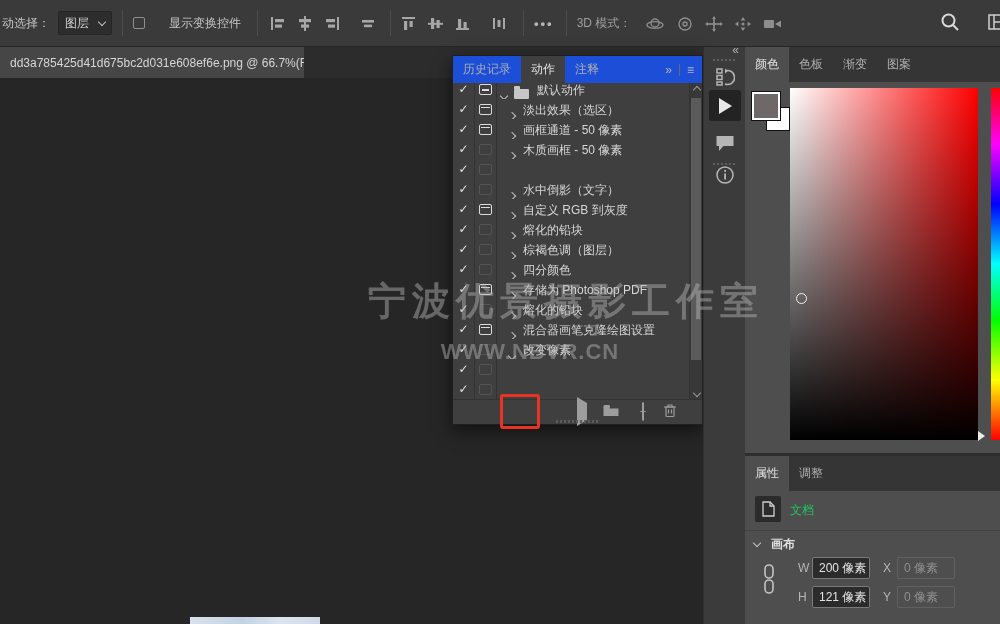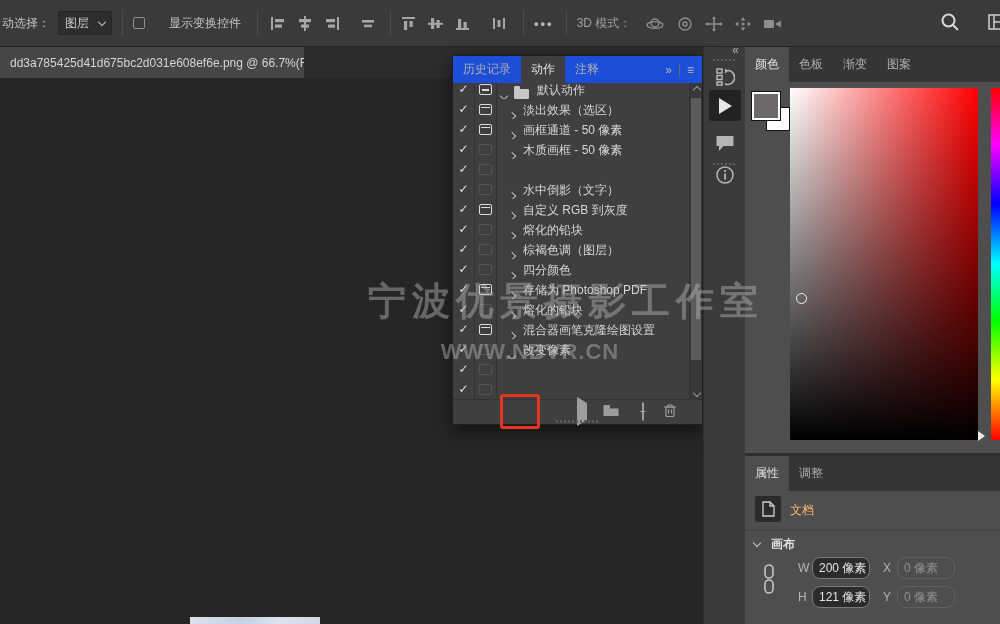--- a/index.html
+++ b/index.html
@@ -95,23 +95,23 @@
   #huearrow { position:absolute; left:233px; top:384px; width:0; height:0;
               border-left:7px solid #ececec; border-top:5px solid transparent; border-bottom:5px solid transparent; }
   #fgsw { position:absolute; left:7px; top:45px; width:28px; height:28px; background:#6e6868;
           border:2px solid #fff; outline:1px solid #111; z-index:2; }
   #bgsw { position:absolute; left:21px; top:60px; width:24px; height:24px; background:#fff; border:1px solid #111; z-index:1; }
 
   
   #propdiv { position:absolute; left:0; top:406px; width:255px; height:3px; background:#2e2e2e; }
   #docbox { position:absolute; left:10px; top:449px; width:26px; height:26px; background:#2b2b2b; border-radius:2px;
             display:flex; align-items:center; justify-content:center; }
-  .seclbl { color:#fdba74; font-size:12px; }
+  .seclbl { color:#22c55e; font-size:12px; }
   #propsep { position:absolute; left:0; top:483px; width:255px; height:1px; background:#434343; }
-  .field { position:absolute; width:58px; height:22px; border-radius:8px; font-size:12px; display:flex; align-items:center; padding-left:6px; }
+  .field { position:absolute; width:58px; height:22px; border-radius:2px; font-size:12px; display:flex; align-items:center; padding-left:6px; }
   .field.en { background:#2b2b2b; border:1px solid #7a7a7a; color:#e3e3e3; }
   .field.dis { background:transparent; border:1px solid #606060; color:#8f8f8f; }
   .flab { position:absolute; color:#b5b5b5; font-size:12px; }
 
   
   #wm { position:absolute; left:368px; top:276px; width:324px; text-align:center; z-index:50; pointer-events:none;
         color:rgba(185,185,185,.45); font-weight:bold; }
   #wm .l1 { font-size:38px; letter-spacing:6px; white-space:nowrap; }
   #wm .l2 { font-size:22px; letter-spacing:1px; margin-top:12px; }
 </style>

